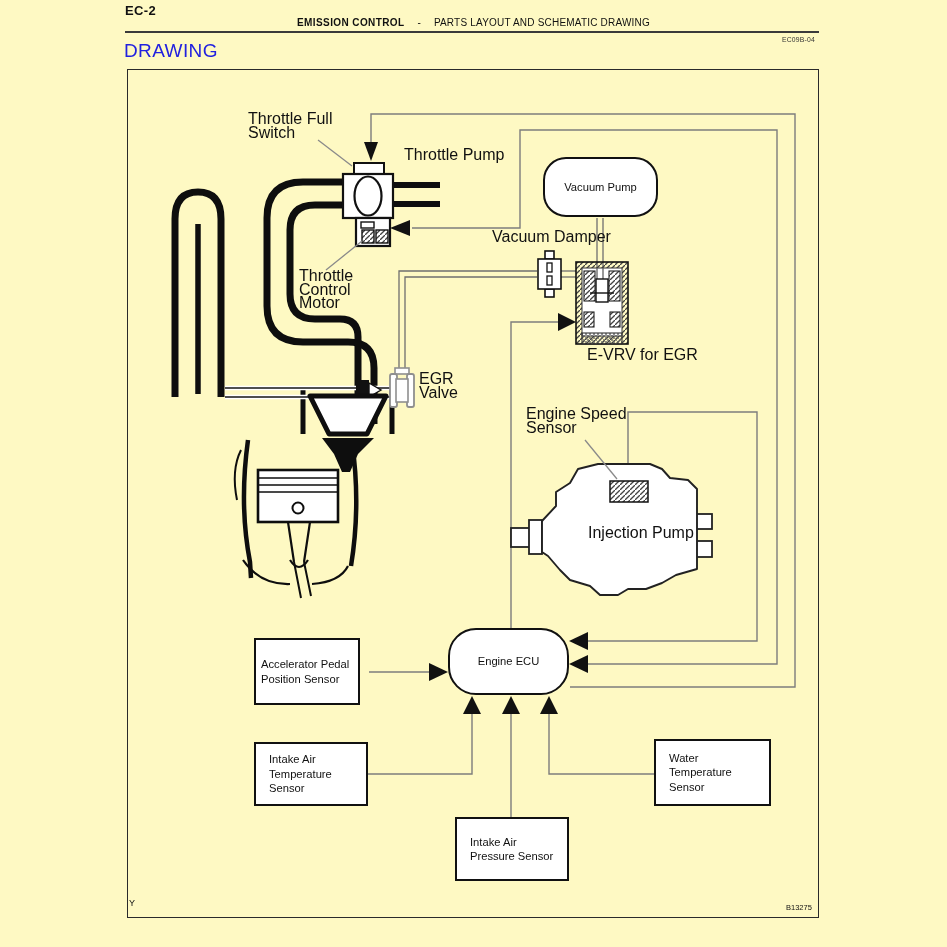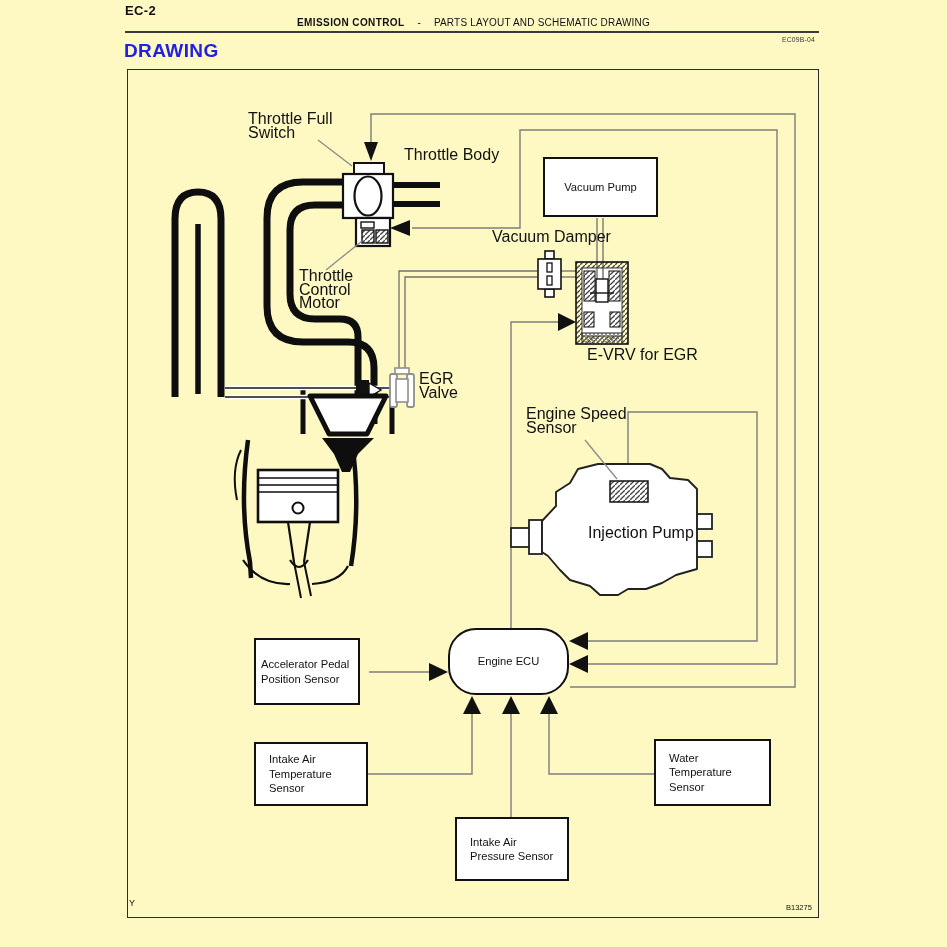--- a/index.html
+++ b/index.html
@@ -7,29 +7,29 @@
   #stage{position:relative;width:947px;height:947px;background:#fef9c3;overflow:hidden;}
   #art{position:absolute;left:0;top:0;}
   .abs{position:absolute;}
   .page-code{left:125px;top:3px;font-size:13px;font-weight:bold;letter-spacing:.4px;}
   .hdr{left:0;top:17px;width:947px;text-align:center;font-size:10px;white-space:nowrap;}
   .hdr .sec{font-weight:bold;letter-spacing:.4px;}
   .hdr .sep{margin:0 13px;}
   .hdr .ttl{letter-spacing:.2px;text-align:right;}
   .hdr-rule{left:125px;top:31px;width:694px;height:2px;background:#3a3a3a;}
   .doc-code{left:782px;top:36px;font-size:6.8px;color:#333;letter-spacing:.2px;}
-  .drawing-title{left:124px;top:40px;font-size:19px;font-weight:700;color:#2121df;letter-spacing:.4px;}
+  .drawing-title{left:124px;top:40px;font-size:19px;font-weight:400;color:#2121df;letter-spacing:.4px;}
   .outer-box{left:127px;top:69px;width:690px;height:847px;border:1.6px solid #2a2a2a;}
   .footer-y{left:129px;top:898px;font-size:9px;}
   .figure-code{left:786px;top:903px;font-size:7.5px;}
   .lbl{font-size:16px;line-height:13.6px;white-space:nowrap;}
   .box{border:2.2px solid #111;background:#fff;box-sizing:border-box;
        font-size:11.2px;line-height:14.5px;display:flex;flex-direction:column;justify-content:center;}
   .box.center{align-items:center;text-align:center;}
-  .vacuum-pump-box{left:543px;top:157px;width:115px;height:60px;border-width:2px;}
+  .vacuum-pump-box{left:543px;top:157px;width:115px;height:60px;border-width:2px;border-radius:23px;}
   .ecu-box{left:448px;top:628px;width:121px;height:67px;border-radius:28px;}
   .pedal-box{left:254px;top:638px;width:106px;height:67px;padding-left:5px;}
   .iat-box{left:254px;top:742px;width:114px;height:64px;padding-left:13px;}
   .pressure-box{left:455px;top:817px;width:114px;height:64px;padding-left:13px;}
   .water-box{left:654px;top:739px;width:117px;height:67px;padding-left:13px;}
   .l-throttle-full-switch{left:248px;top:112px;}
   .l-throttle-body{left:404px;top:148px;}
   .l-vacuum-damper{left:492px;top:230px;}
   .l-evrv{left:563px;top:348px;margin-left:24px;}
   .l-throttle-control-motor{left:299px;top:269px;}
@@ -213,21 +213,21 @@
     <div>Water</div>
     <div>Temperature</div>
     <div>Sensor</div>
   </div>
 
   <div class="abs lbl l-throttle-full-switch">
     <div>Throttle Full</div>
     <div>Switch</div>
   </div>
   <div class="abs lbl l-throttle-body">
-    <div>Throttle Body</div>
+    <div>Throttle Pump</div>
   </div>
   <div class="abs lbl l-vacuum-damper">
     <div>Vacuum Damper</div>
   </div>
   <div class="abs lbl l-evrv">
     <div>E-VRV for EGR</div>
   </div>
   <div class="abs lbl l-throttle-control-motor">
     <div>Throttle</div>
     <div>Control</div>

